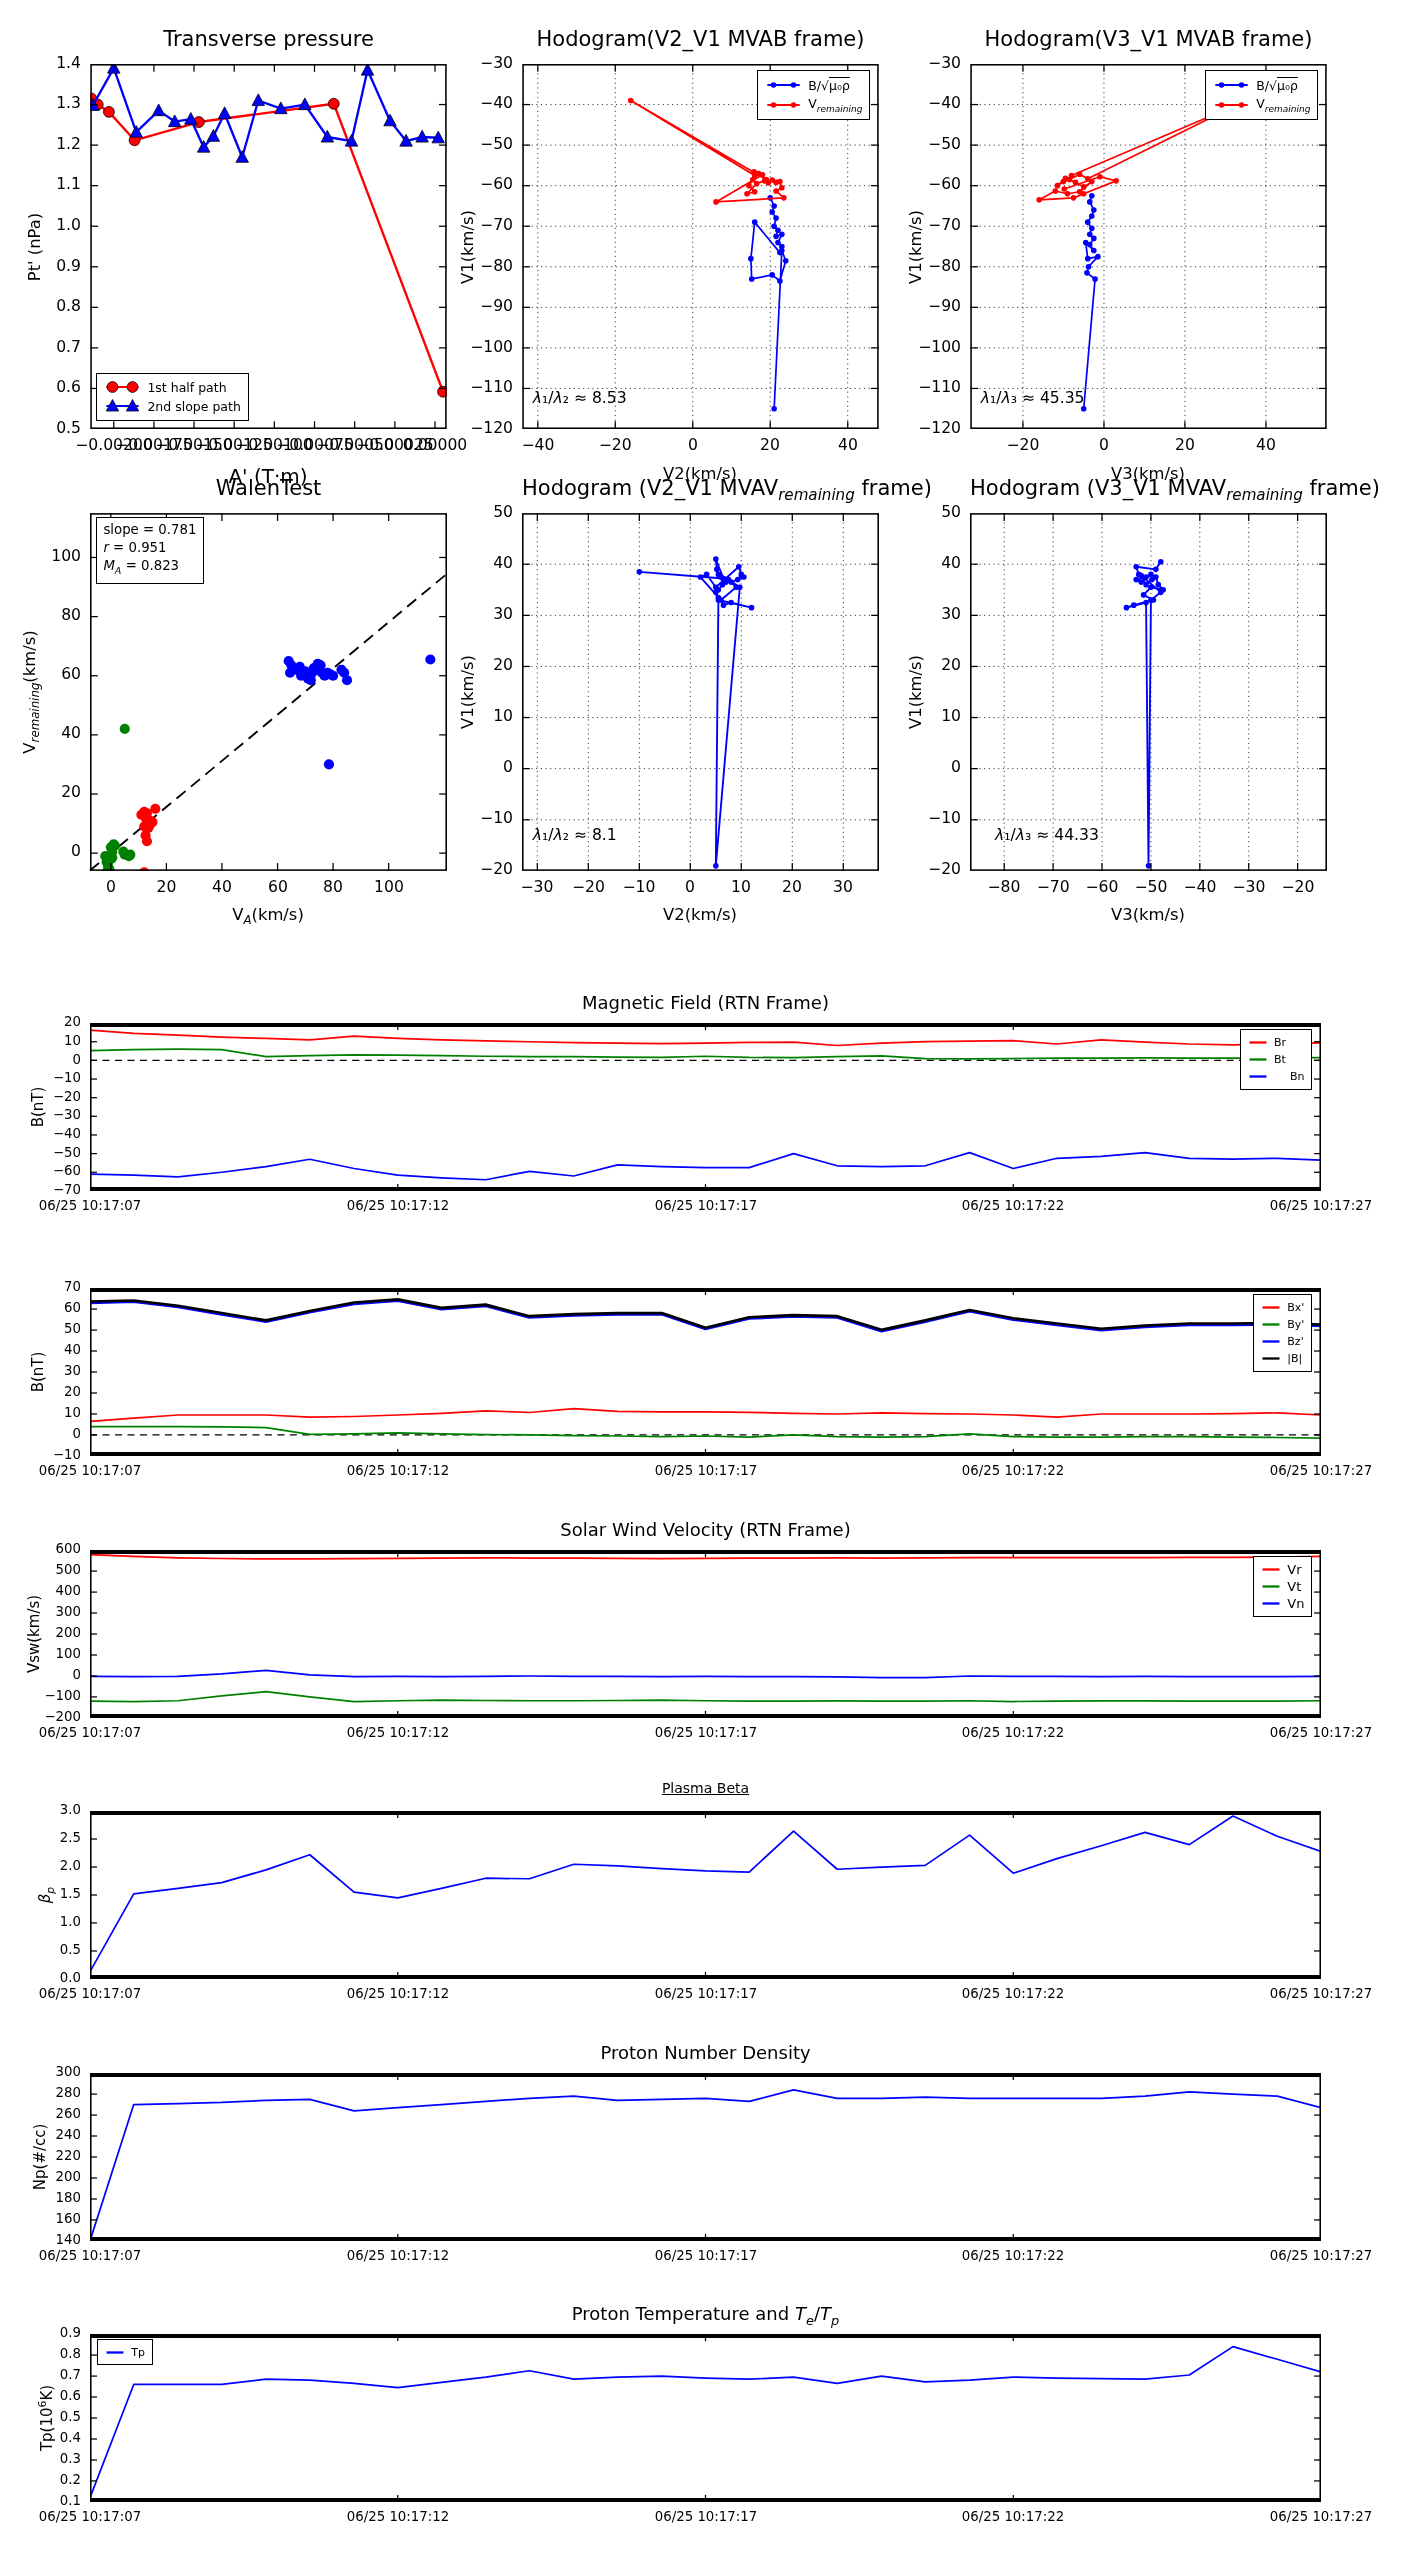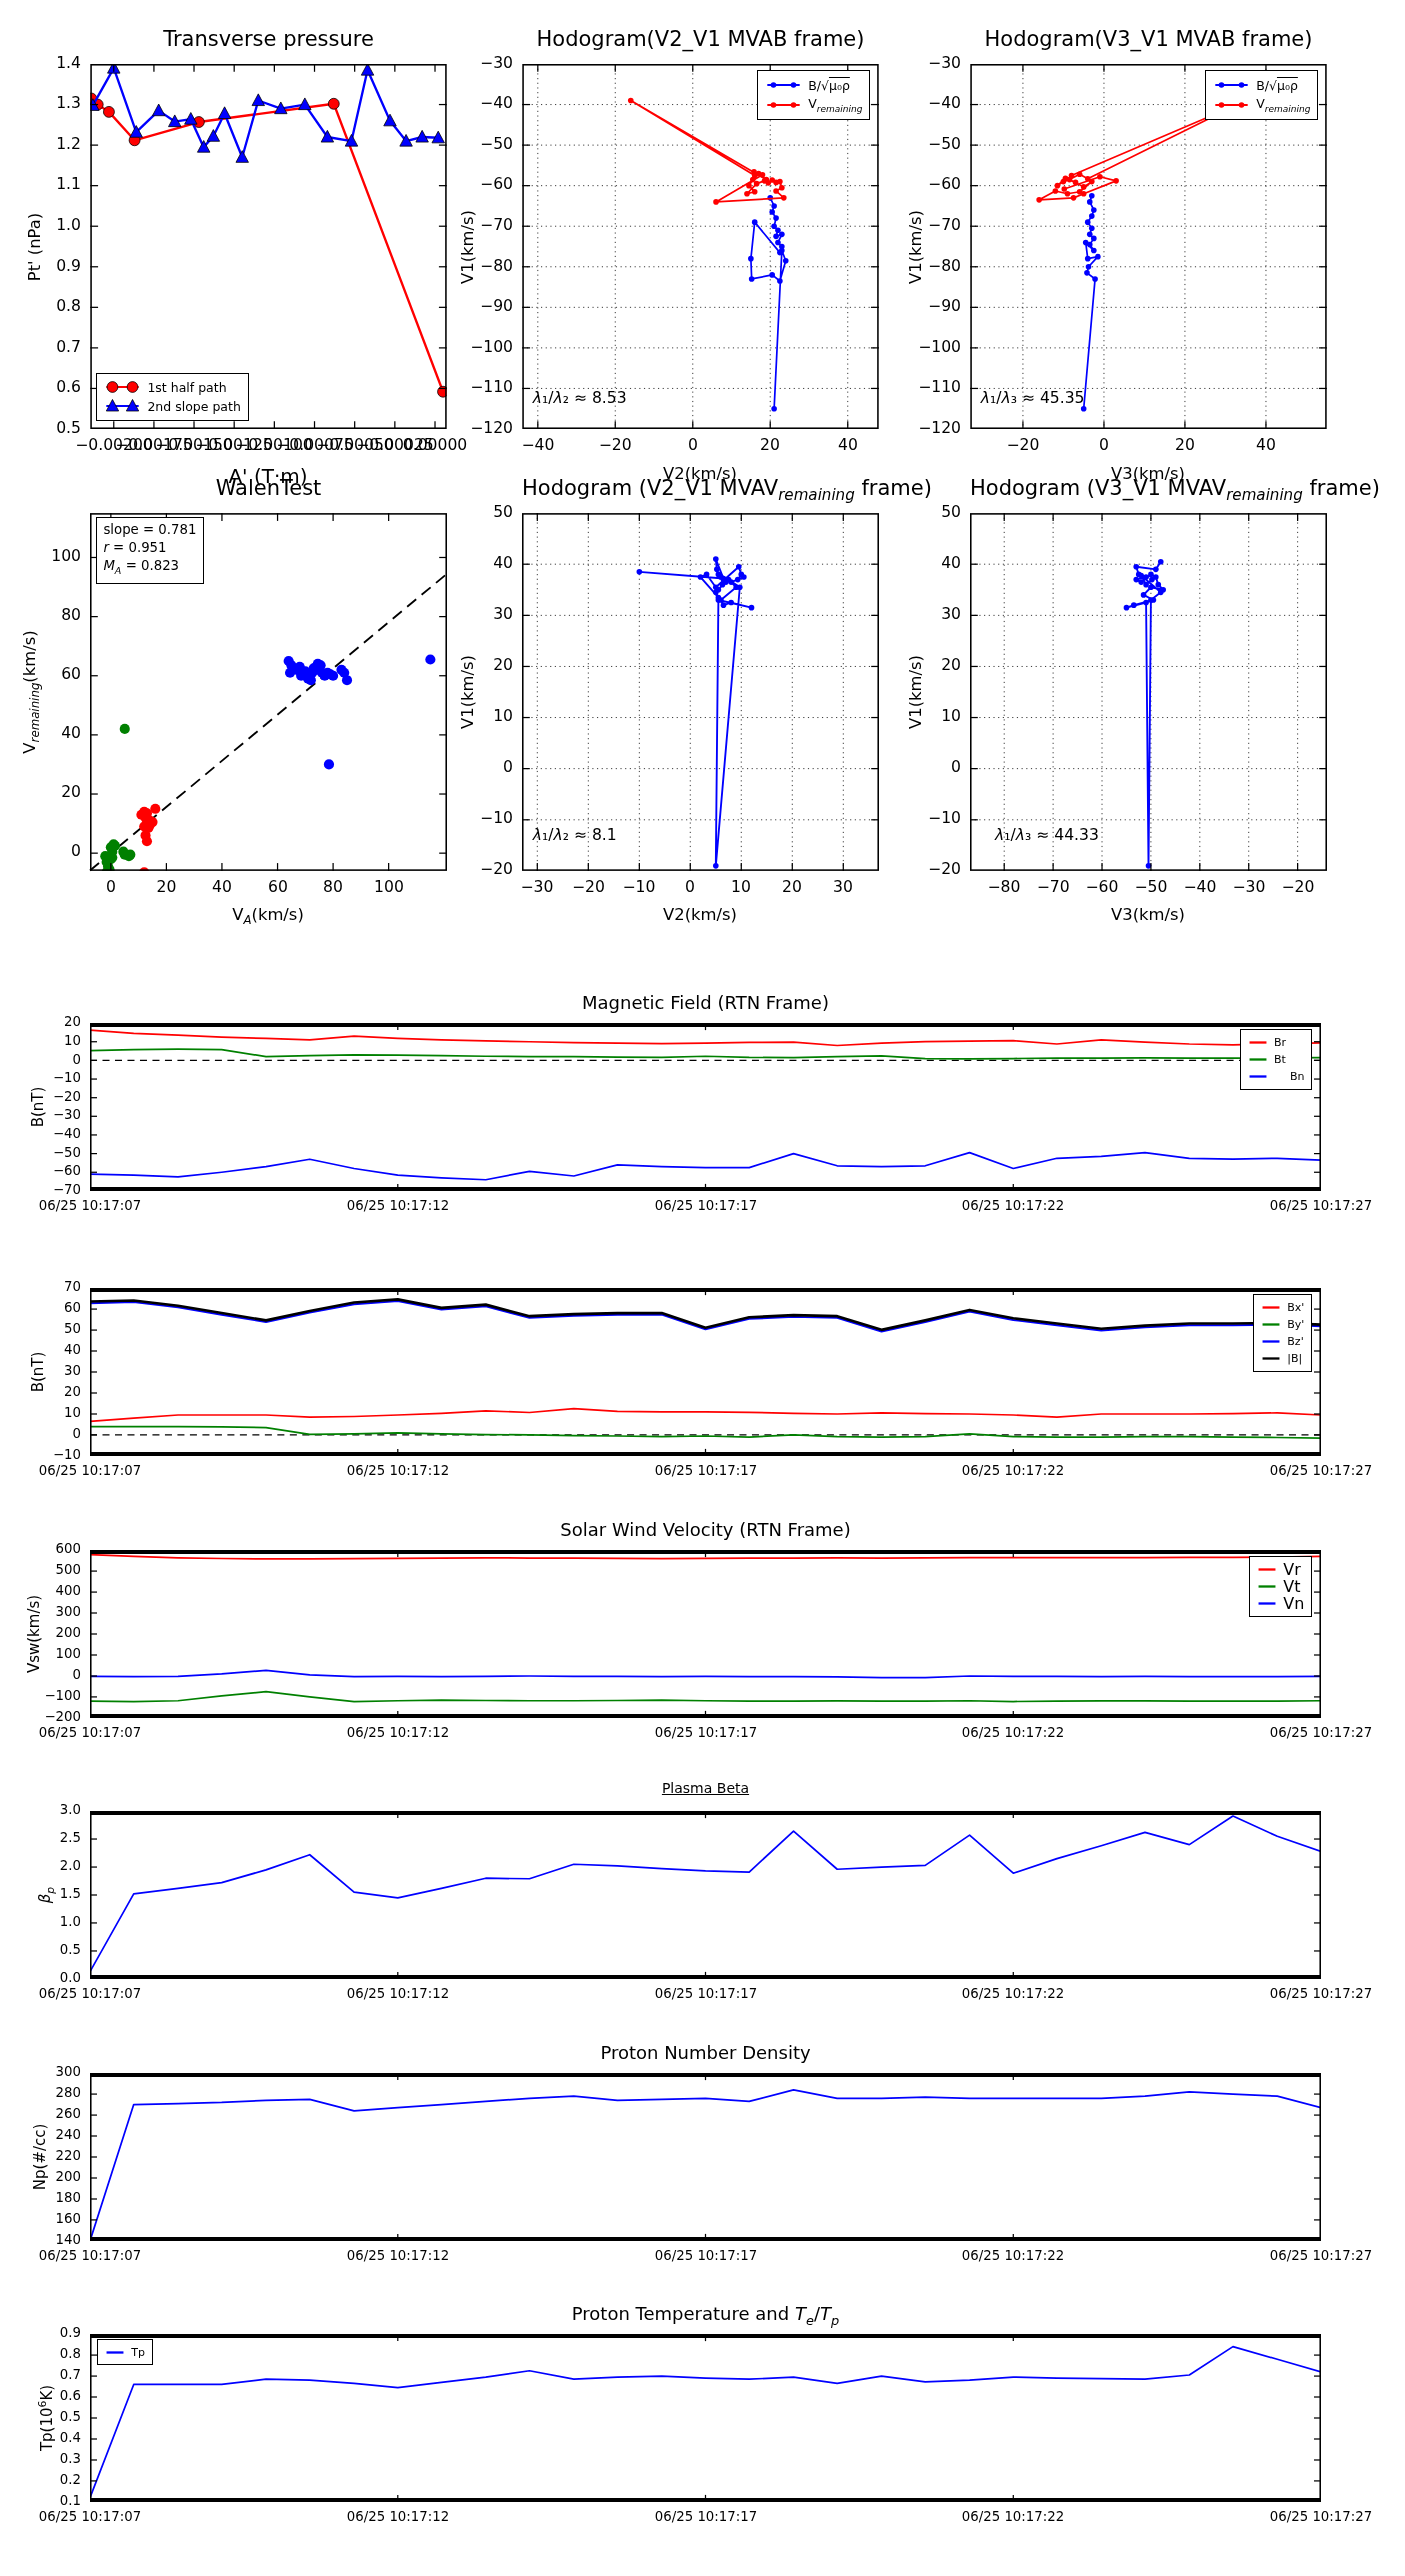--- a/index.html
+++ b/index.html
@@ -900,21 +900,21 @@
       <div class="ytick" style="left: -81px; top: -8.8px; width: 72px; font-size: 13.3px;">600</div>
       <div class="ytick" style="left: -81px; top: 12.2px; width: 72px; font-size: 13.3px;">500</div>
       <div class="ytick" style="left: -81px; top: 33px; width: 72px; font-size: 13.3px;">400</div>
       <div class="ytick" style="left: -81px; top: 54px; width: 72px; font-size: 13.3px;">300</div>
       <div class="ytick" style="left: -81px; top: 75px; width: 72px; font-size: 13.3px;">200</div>
       <div class="ytick" style="left: -81px; top: 96px; width: 72px; font-size: 13.3px;">100</div>
       <div class="ytick" style="left: -81px; top: 117px; width: 72px; font-size: 13.3px;">0</div>
       <div class="ytick" style="left: -81px; top: 138px; width: 72px; font-size: 13.3px;">−100</div>
       <div class="ytick" style="left: -81px; top: 159px; width: 72px; font-size: 13.3px;">−200</div>
       <div class="ylab" style="left: -56px; top: 84px; font-size: 15px;">Vsw(km/s)</div>
-      <div class="legend" style="font-size: 16px; right: 8.6px; top: 6.2px;">
+      <div class="legend" style="font-size: 13px; right: 8.6px; top: 6.2px;">
         <div class="row" style="height: 17px;">
           <svg width="20" height="11" viewBox="0 0 26 14">
             <line x1="2" y1="7" x2="24" y2="7" stroke="#ff0000" stroke-width="3"></line>
           </svg>
           <span>Vr</span>
         </div>
         <div class="row" style="height: 17px;">
           <svg width="20" height="11" viewBox="0 0 26 14">
             <line x1="2" y1="7" x2="24" y2="7" stroke="#008000" stroke-width="3"></line>
           </svg>

